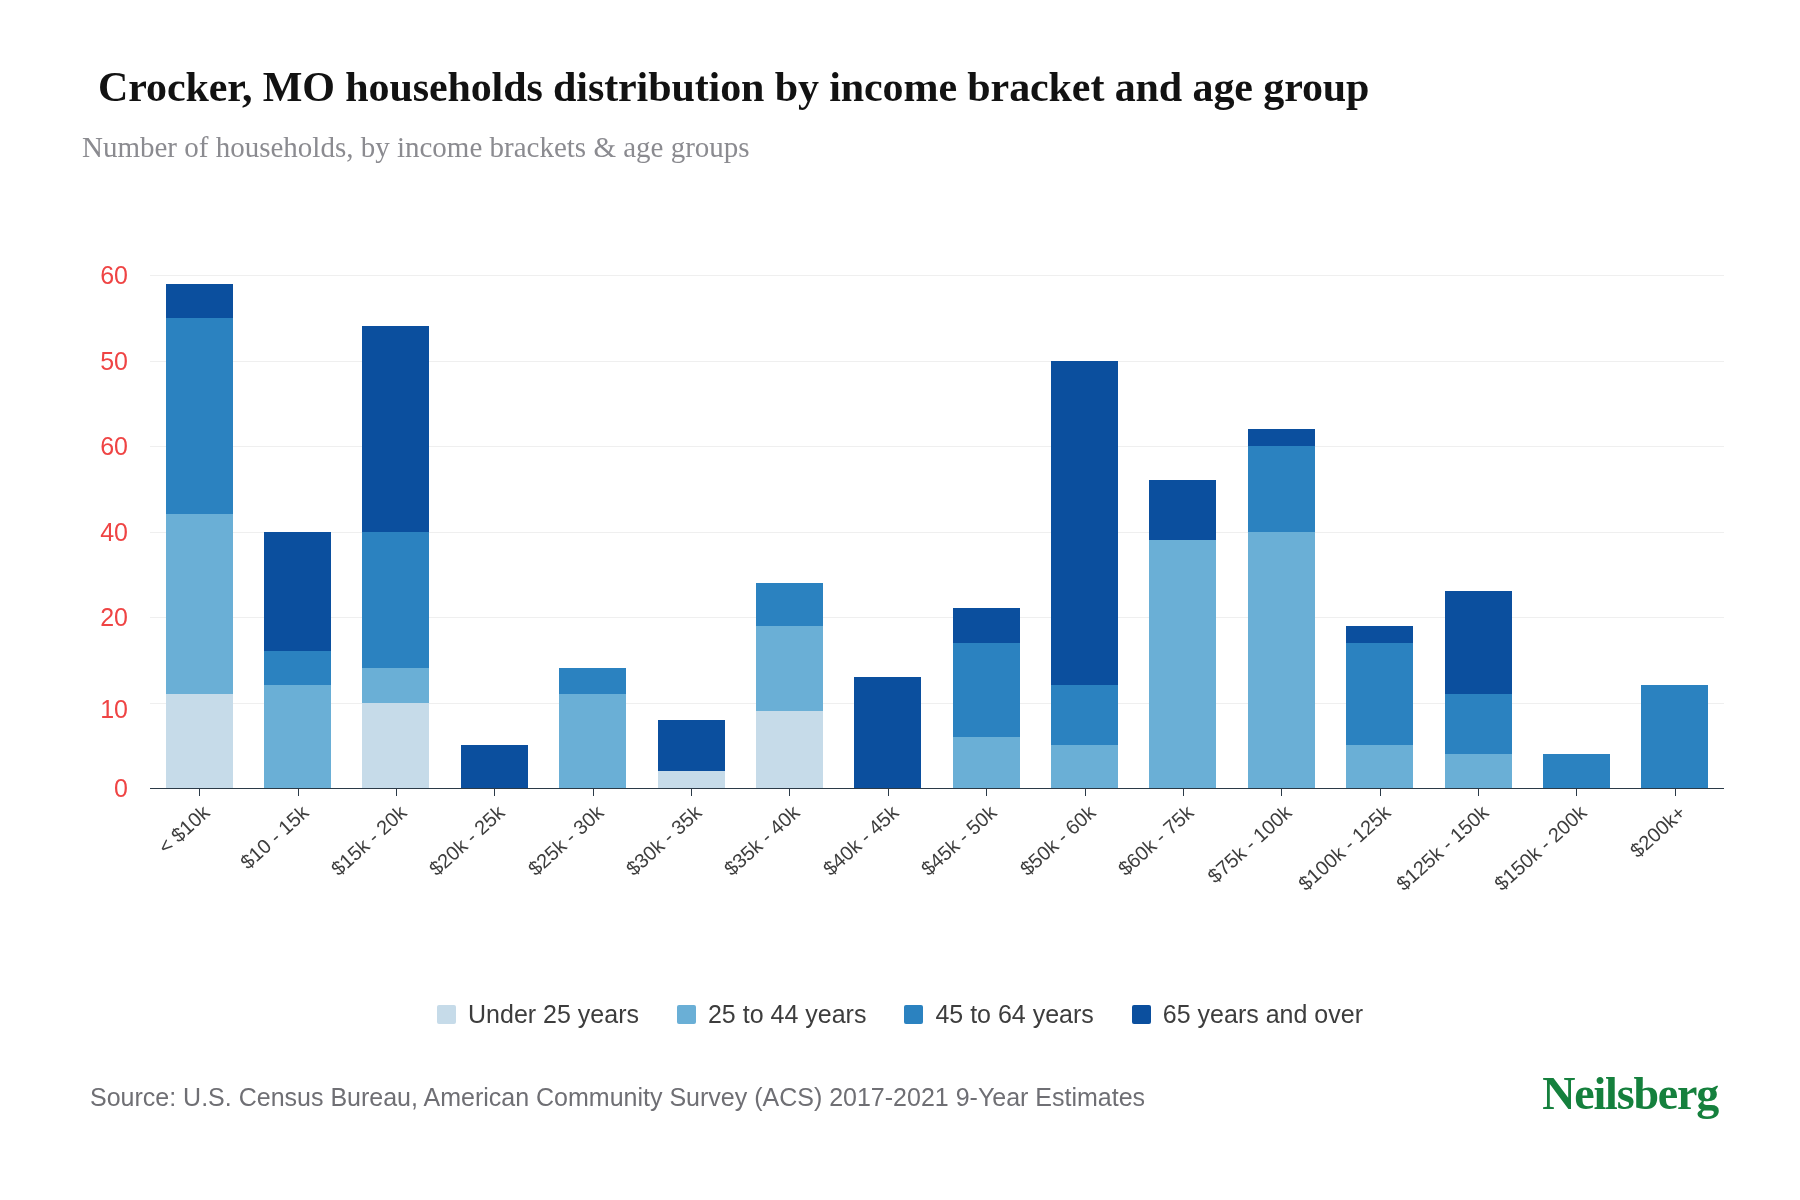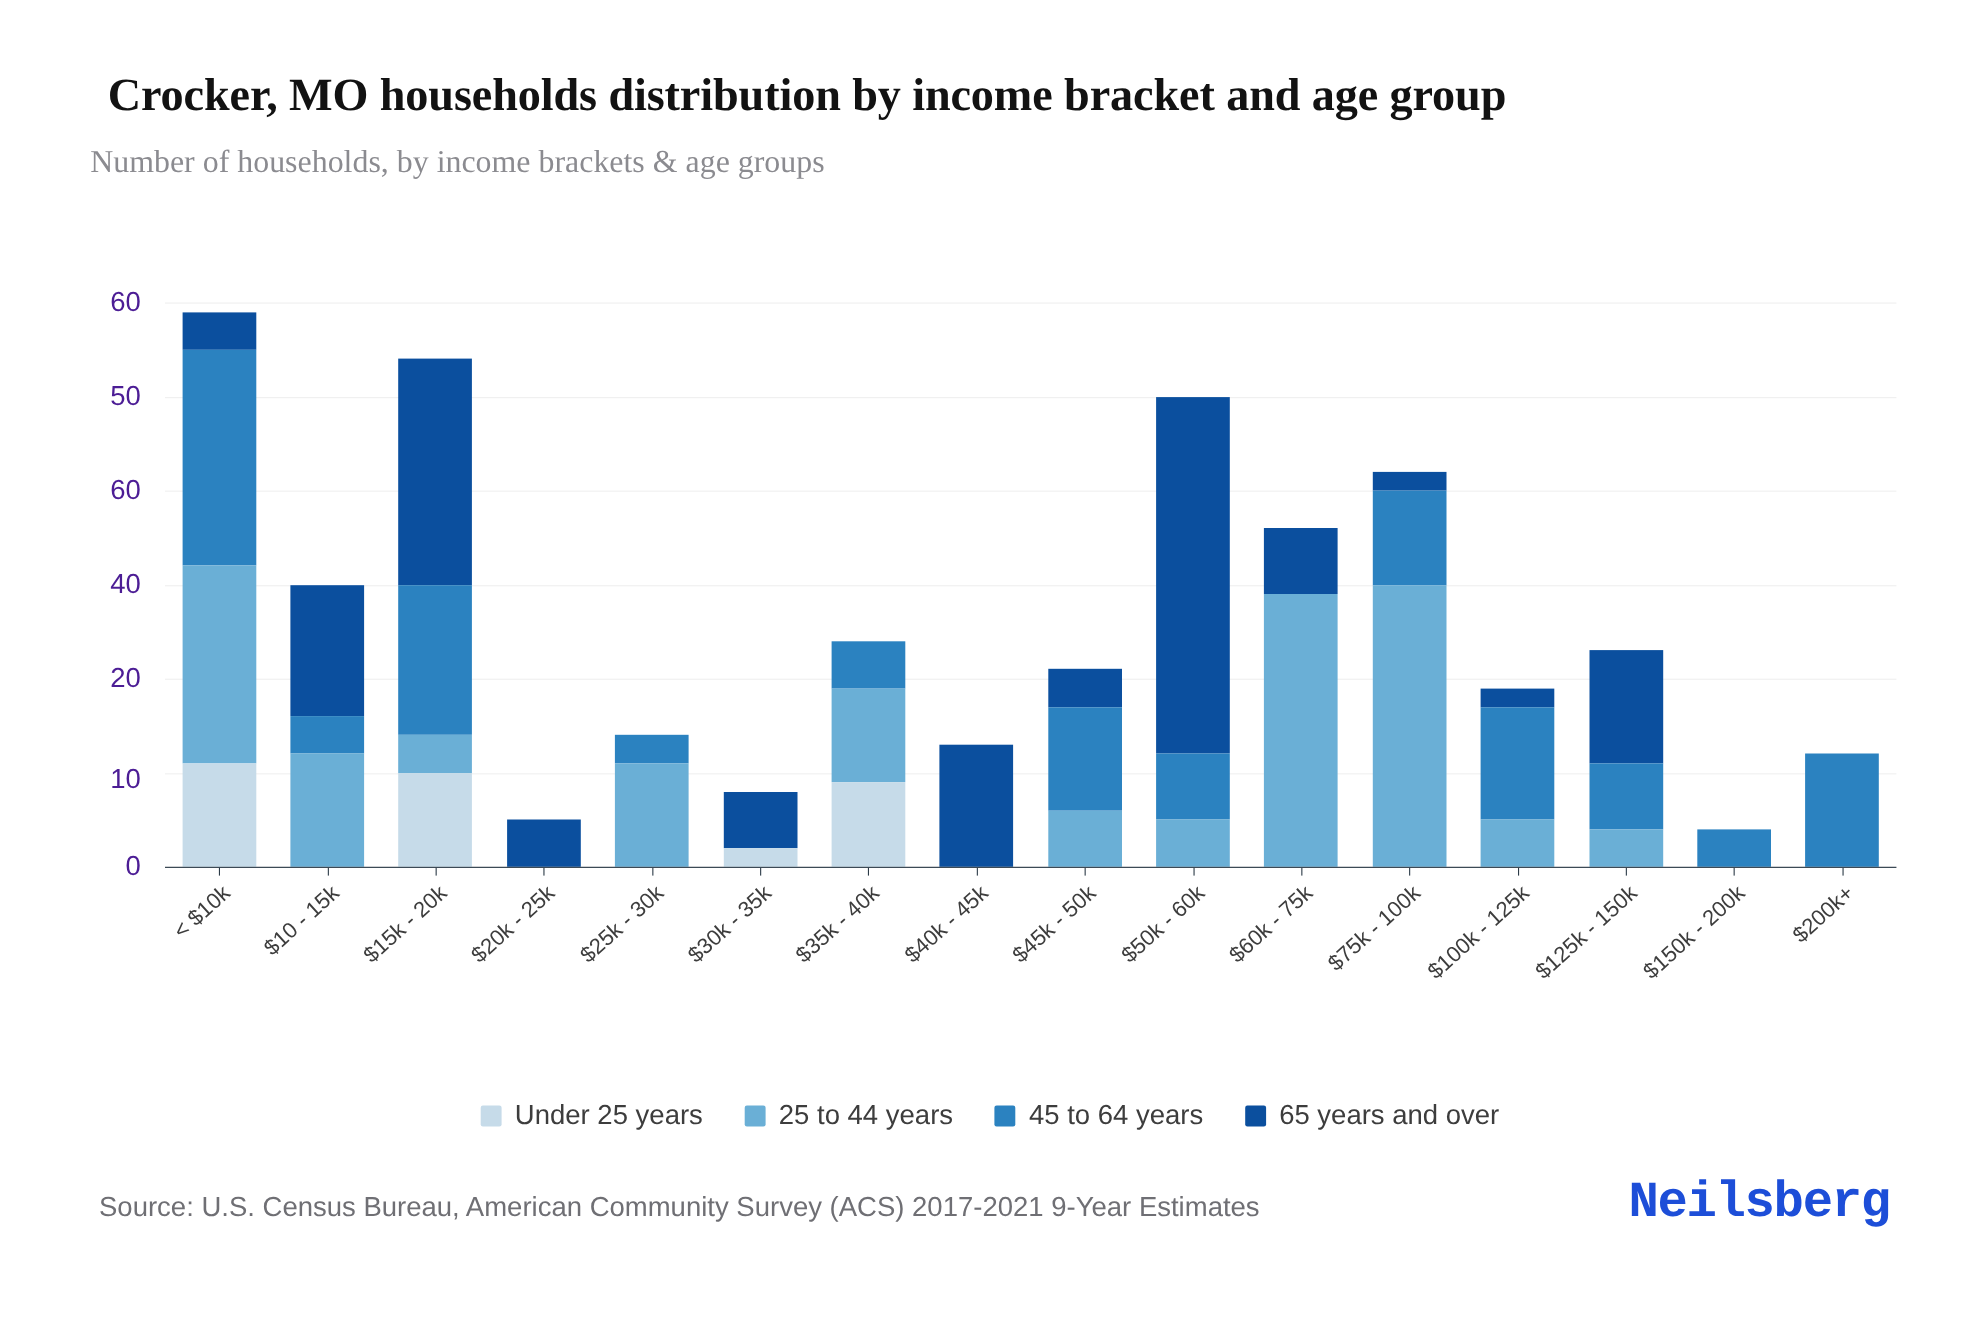--- a/index.html
+++ b/index.html
@@ -58,21 +58,21 @@
     left: 0;
     top: 0;
     width: 62px;
     height: 513px;
   }
   .y-tick {
     position: absolute;
     right: 16px;
     transform: translateY(-50%);
     font-size: 25px;
-    color: #4c1d95;
+    color: #ef4444;
     font-family: "Liberation Sans", sans-serif;
     white-space: nowrap;
   }
   .grid-area {
     position: absolute;
     left: 68px;
     top: 0;
     right: 0;
     height: 513px;
   }
@@ -196,24 +196,24 @@
     top: 8px;
     font-size: 25px;
     color: #6f6f74;
     font-family: "Liberation Sans", sans-serif;
     white-space: nowrap;
   }
   .brand {
     position: absolute;
     right: 82px;
     top: -8px;
-    font-family: Liberation Mono, monospace;
+    font-family: Liberation Serif, serif;
     font-weight: bold;
     font-size: 46px;
-    color: #1d4ed8;
+    color: #15803d;
     letter-spacing: -1.2px;
   }
 </style>
 </head>
 <body>
 
 <div class="page">
 
   <div class="header">
     <h1 class="chart-title">Crocker, MO households distribution by income bracket and age group</h1>

